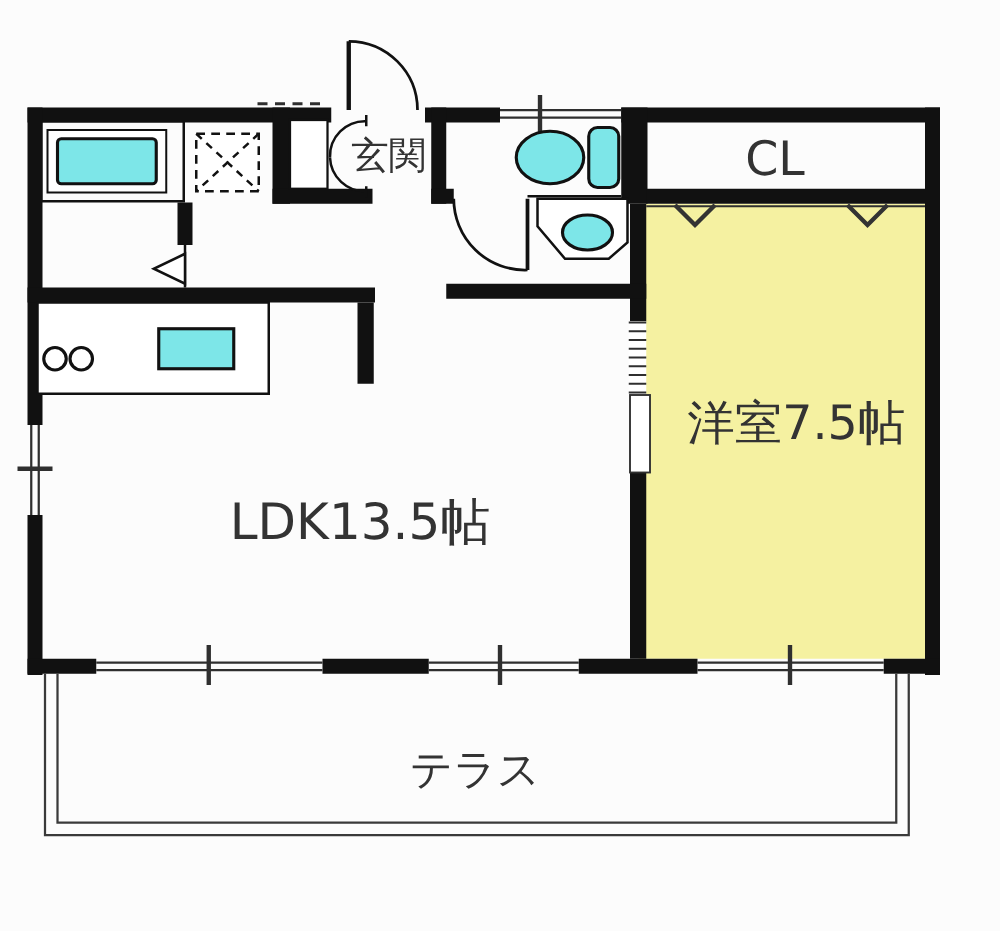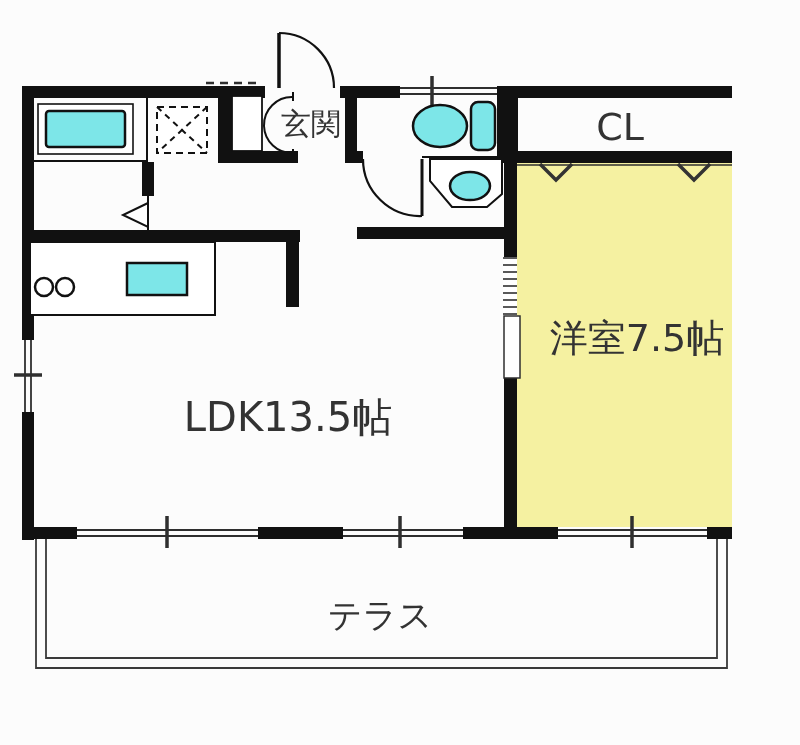--- a/index.html
+++ b/index.html
@@ -1,16 +1,16 @@
 <!DOCTYPE html>
 <html><head>
 <meta charset="utf-8">
 <style>
   html,body{margin:0;padding:0;background:#fcfcfc;}
-  .stage{position:relative;width:732px;height:745px;background:#fcfcfc;overflow:hidden;}
+  .stage{position:relative;width:800px;height:745px;background:#fcfcfc;overflow:hidden;}
   svg{display:block;}
   text{font-family:"DejaVu Sans","Liberation Sans",sans-serif;fill:#333;}
   .lbl{font-weight:500;}
 </style>
 </head>
 <body>
 
 <div class="stage">
 <svg width="800" height="745" viewBox="0 0 800 745">
 

